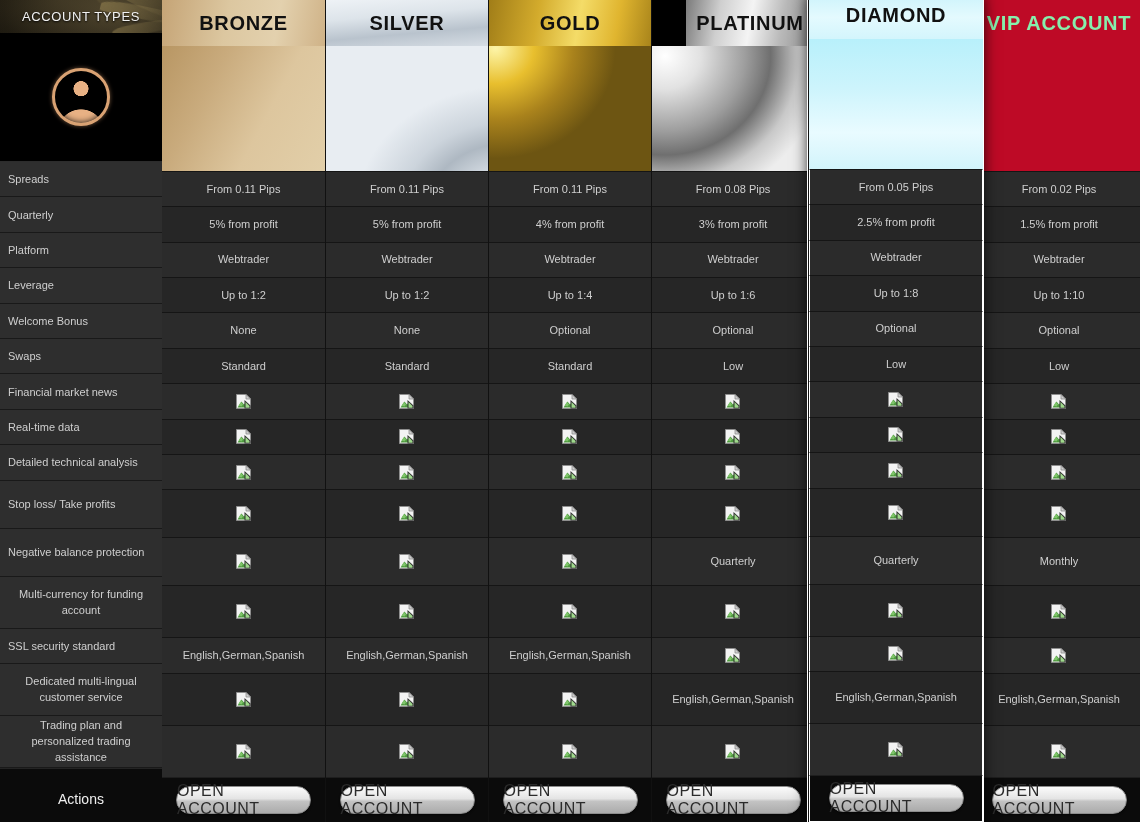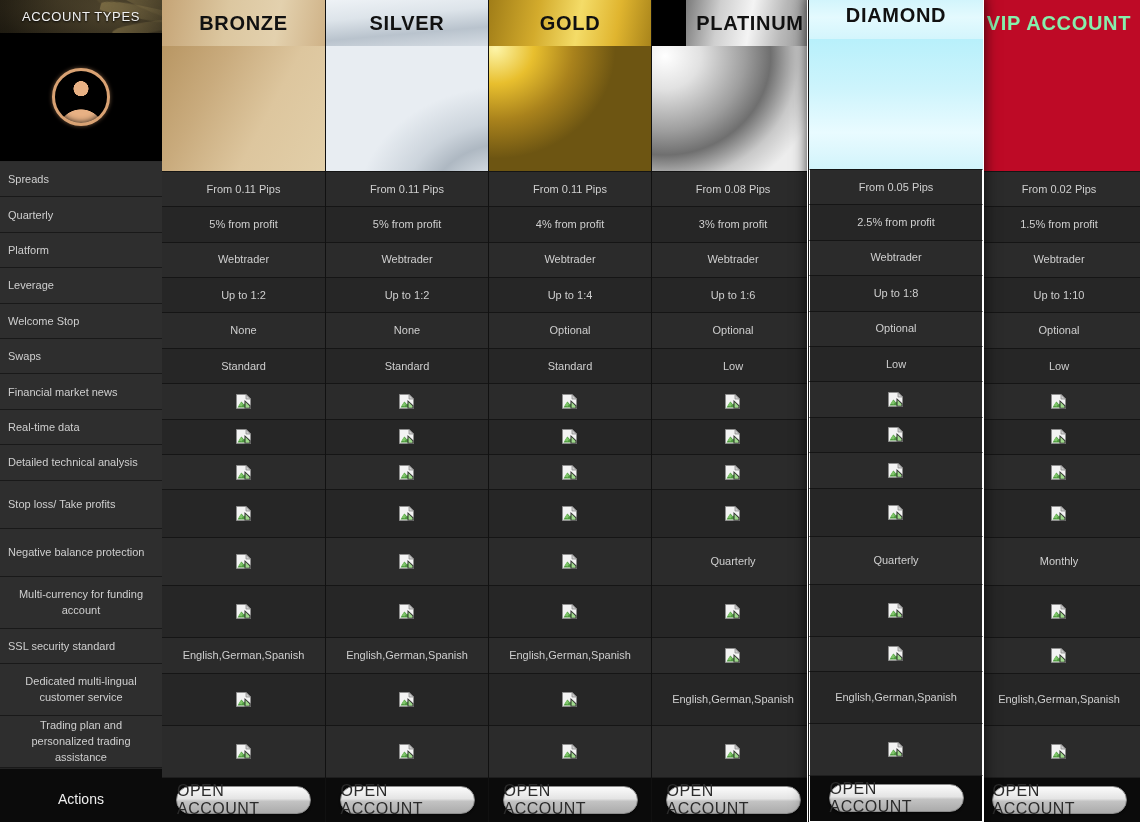--- a/index.html
+++ b/index.html
@@ -254,21 +254,21 @@
         <div class="side-row one">
           <span>Quarterly</span>
         </div>
         <div class="side-row one">
           <span>Platform</span>
         </div>
         <div class="side-row one">
           <span>Leverage</span>
         </div>
         <div class="side-row one">
-          <span>Welcome Stop</span>
+          <span>Welcome Bonus</span>
         </div>
         <div class="side-row one">
           <span>Swaps</span>
         </div>
         <div class="side-row one">
           <span>Financial market news</span>
         </div>
         <div class="side-row one">
           <span>Real-time data</span>
         </div>

